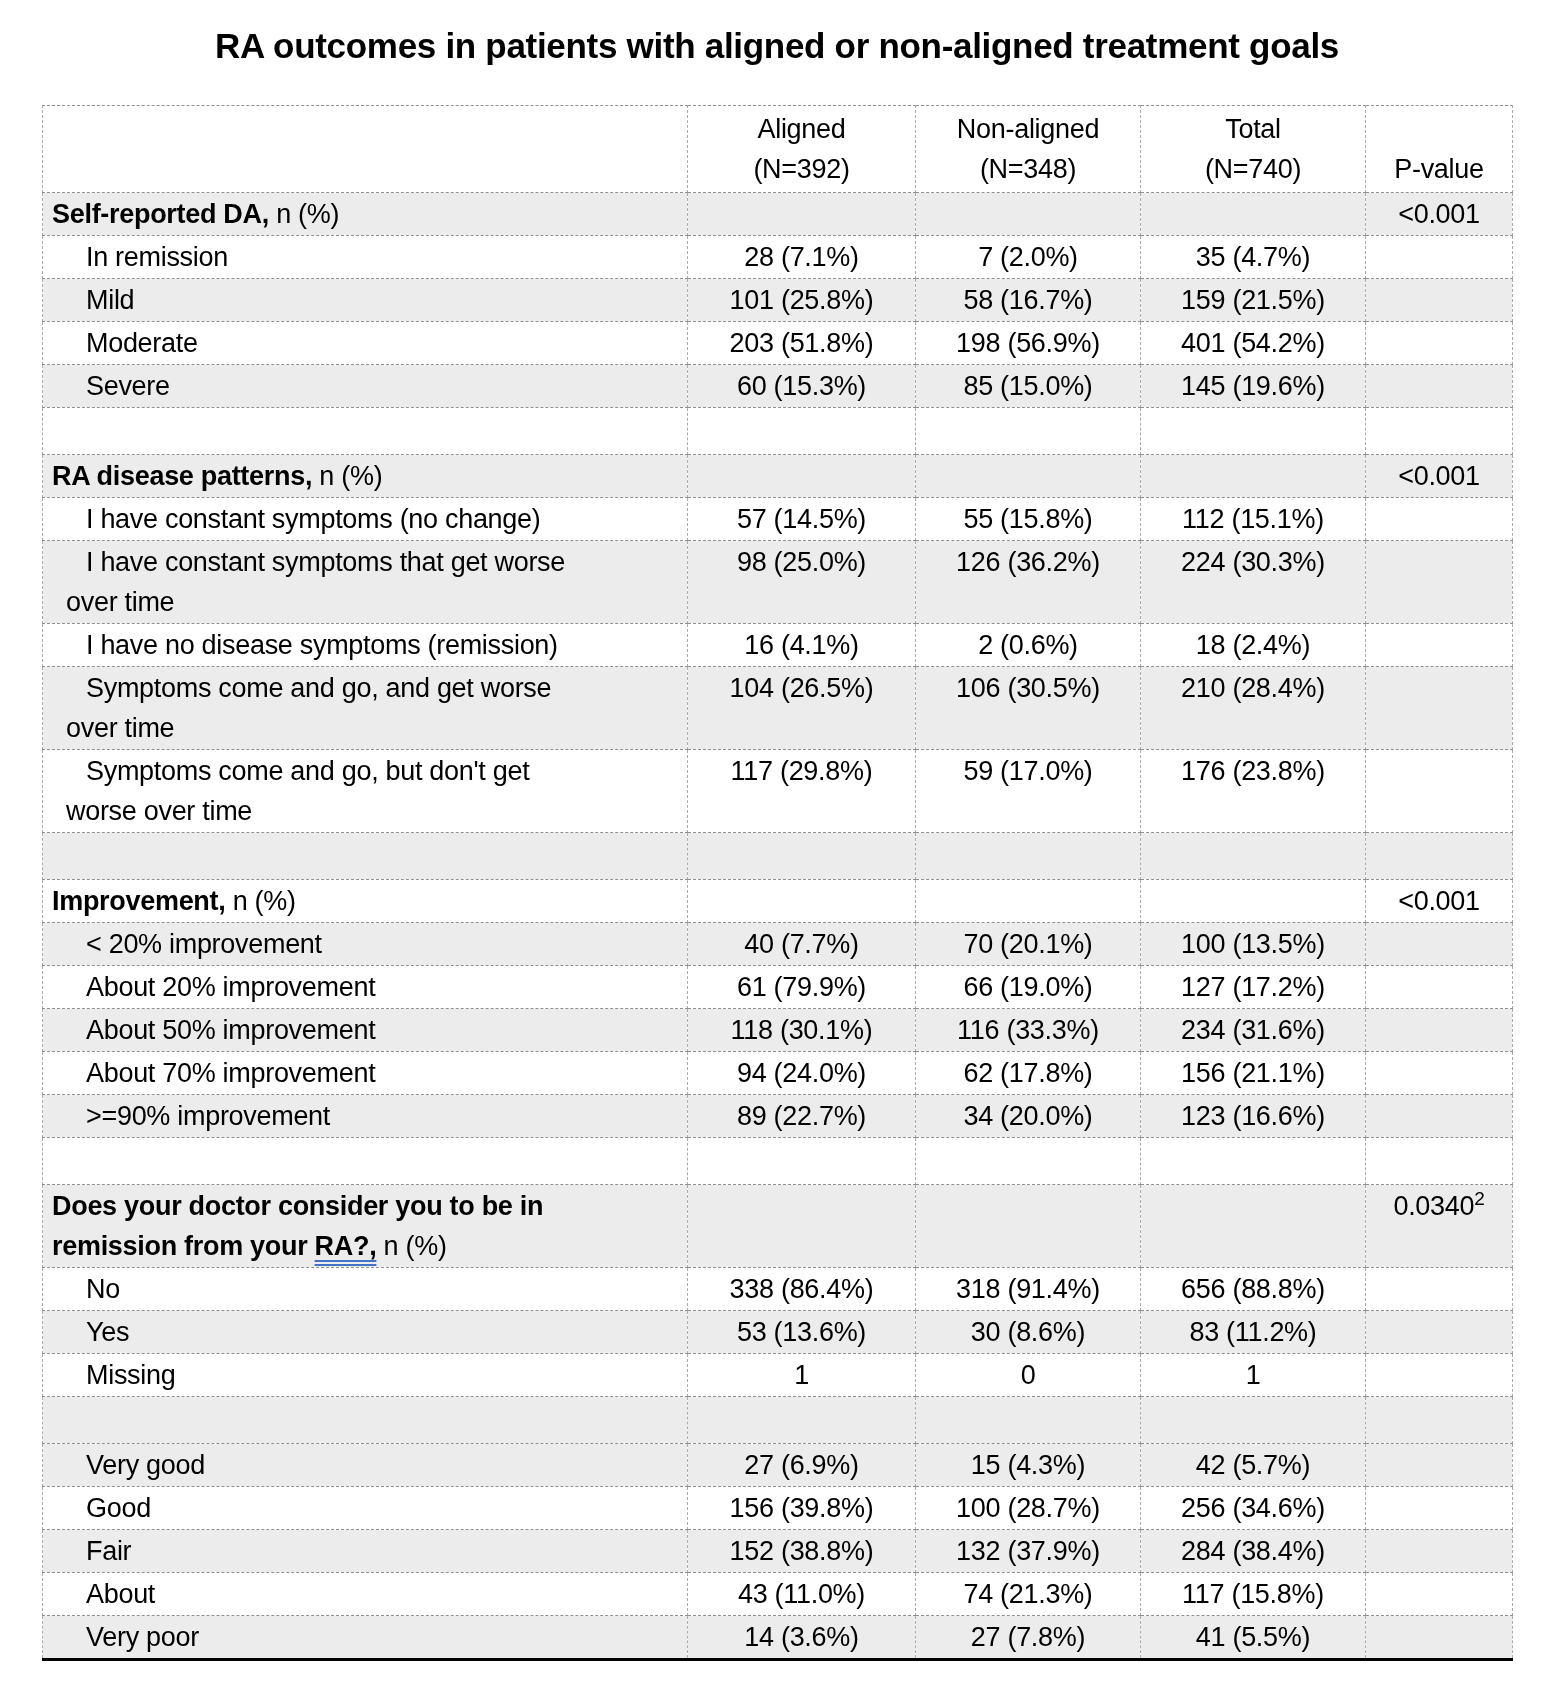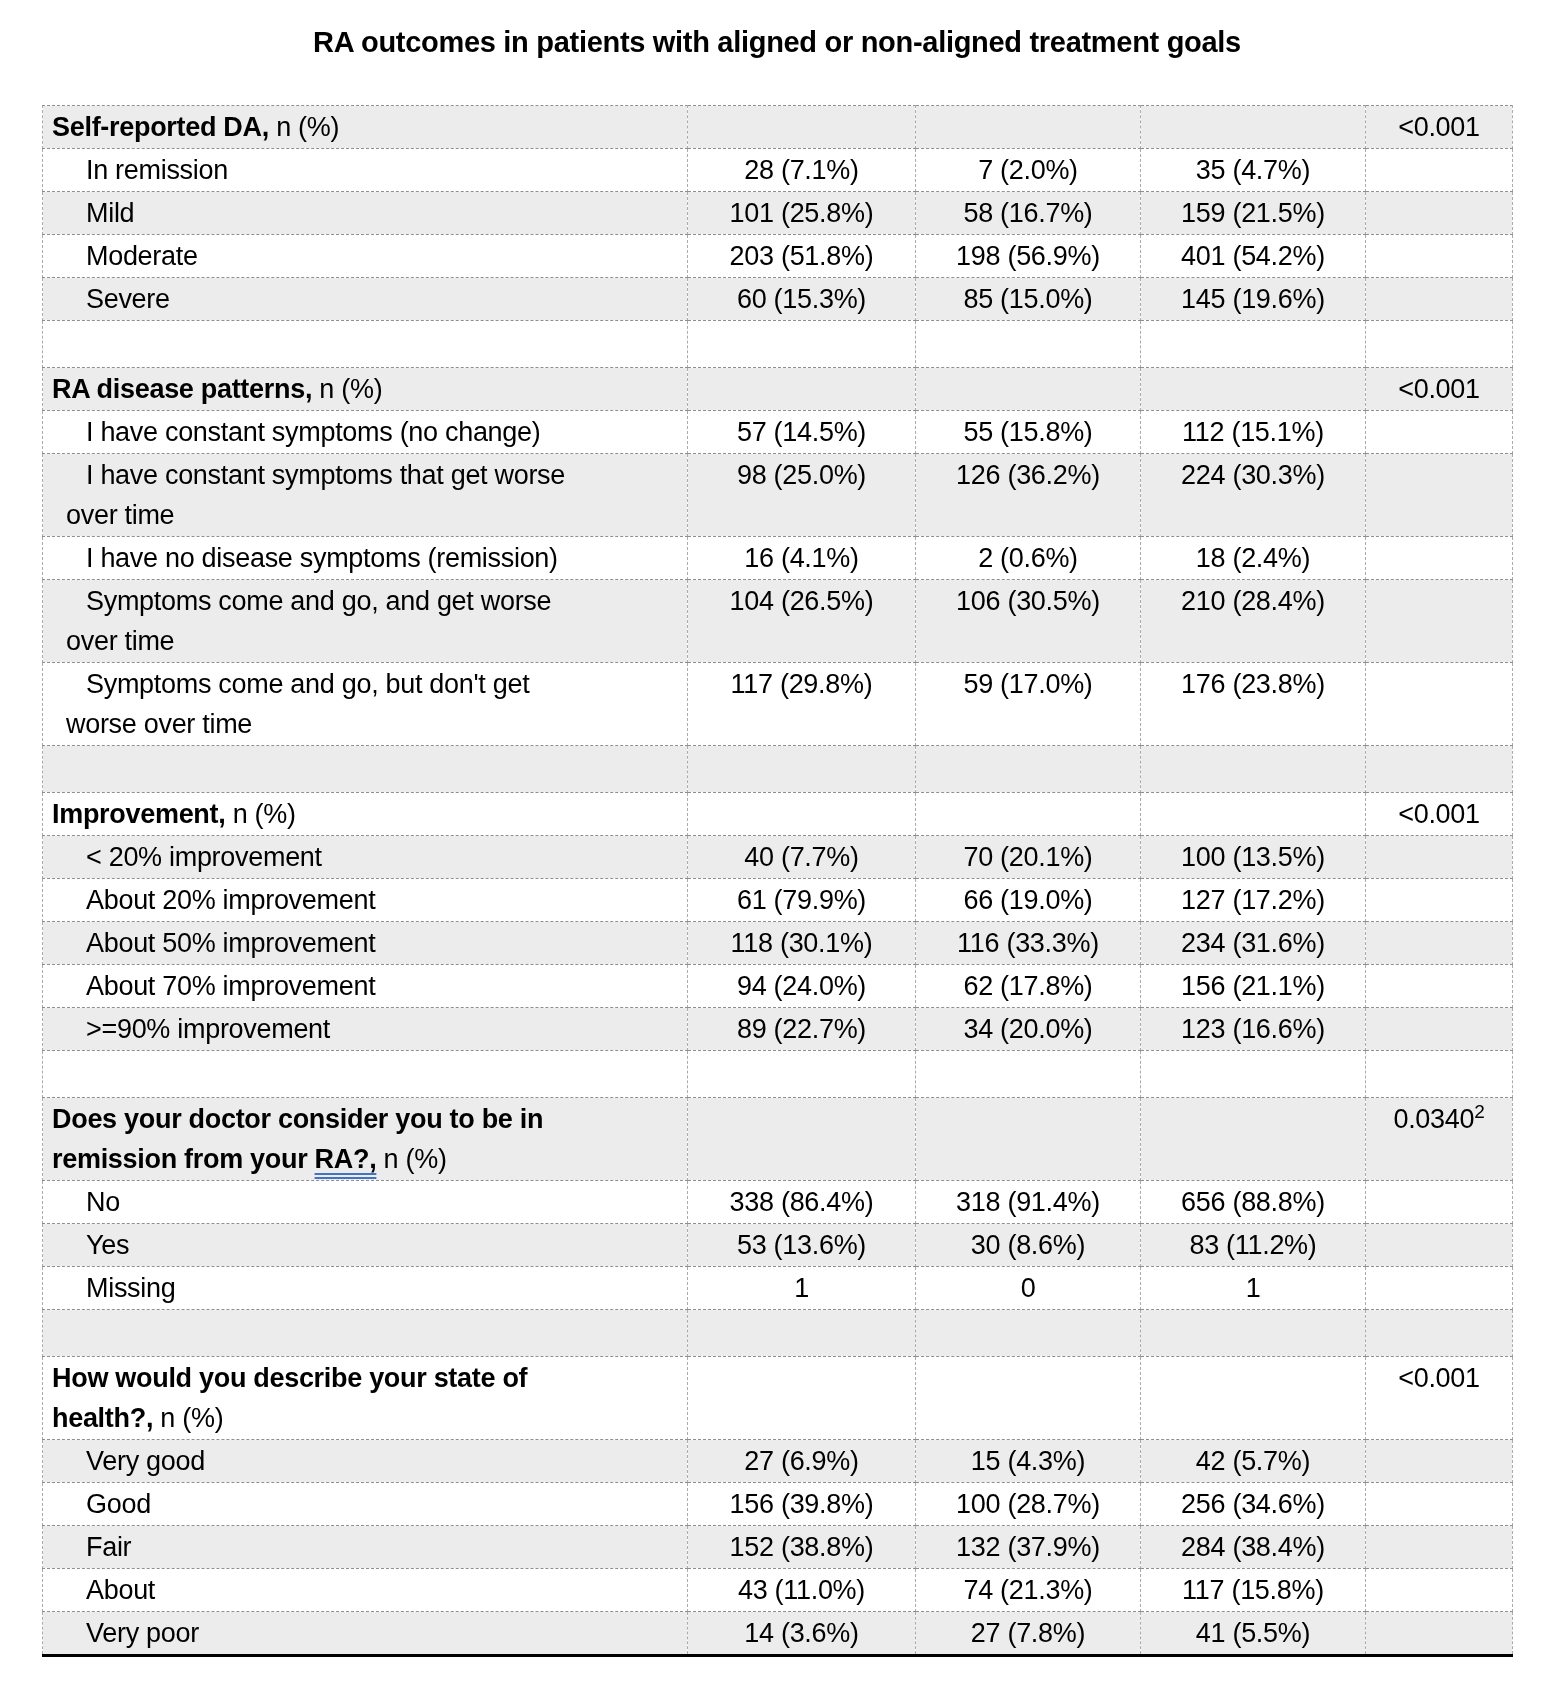--- a/index.html
+++ b/index.html
@@ -12,21 +12,21 @@
     color: #000000;
     position: relative;
     overflow: hidden;
   }
   .page-title {
     position: absolute;
     top: 26px;
     left: 42px;
     width: 1470px;
     text-align: center;
-    font-size: 29px;
+    font-size: 35px;
     font-weight: bold;
     letter-spacing: -0.3px;
   }
   table.outcomes {
     position: absolute;
     left: 42px;
     top: 105px;
     width: 1470px;
     border-collapse: collapse;
     table-layout: fixed;
@@ -79,20 +79,30 @@
 <table class="outcomes">
   <colgroup>
     <col style="width:645px">
       <col style="width:228px">
       <col style="width:225px">
       <col style="width:225px">
       <col style="width:147px">
   </colgroup>
   <tbody>
 
+  <tr class="hdr-row">
+    <td class="lbl"></td>
+    <td class="val hdr">Aligned
+(N=392)</td>
+    <td class="val hdr">Non-aligned
+(N=348)</td>
+    <td class="val hdr">Total
+(N=740)</td>
+    <td class="val pv-hdr">P-value</td>
+  </tr>
 
   <tr class="g">
     <td class="lbl sec"><span class="b">Self-reported DA,</span><span> n (%)</span></td>
     <td class="val"></td>
     <td class="val"></td>
     <td class="val"></td>
     <td class="val"><span>&lt;0.001</span></td>
   </tr>
   <tr>
     <td class="lbl item">In remission</td>
@@ -263,28 +273,20 @@
     <td class="val"></td>
   </tr>
   <tr class="g spacer">
     <td></td>
         <td></td>
         <td></td>
         <td></td>
         <td></td>
   </tr>
 
-  <tr>
-    <td class="lbl sec"><span class="b">How would you describe your state of
-health?,</span><span> n (%)</span></td>
-    <td class="val"></td>
-    <td class="val"></td>
-    <td class="val"></td>
-    <td class="val"><span>&lt;0.001</span></td>
-  </tr>
   <tr class="g">
     <td class="lbl item">Very good</td>
     <td class="val">27 (6.9%)</td>
     <td class="val">15 (4.3%)</td>
     <td class="val">42 (5.7%)</td>
     <td class="val"></td>
   </tr>
   <tr>
     <td class="lbl item">Good</td>
     <td class="val">156 (39.8%)</td>

